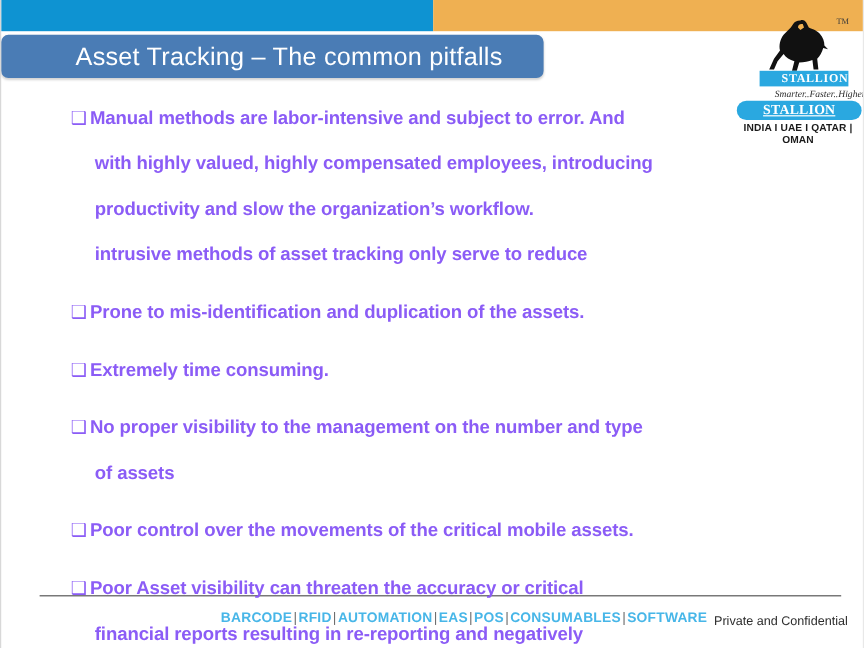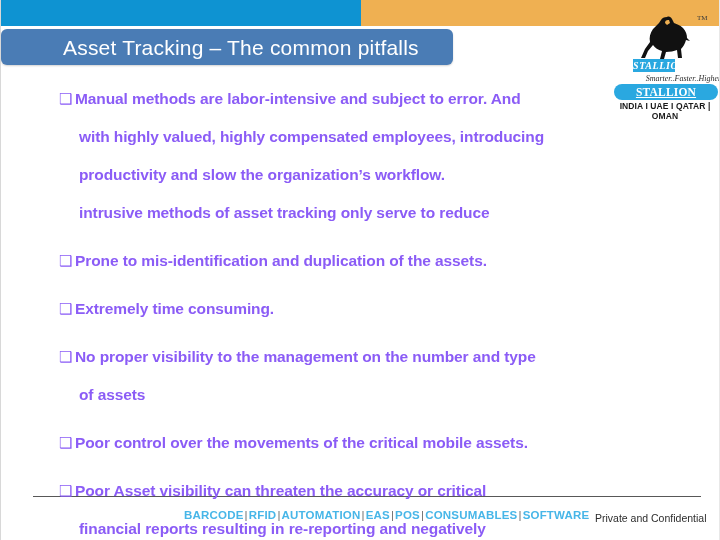--- a/index.html
+++ b/index.html
@@ -101,31 +101,30 @@
     position: absolute;
     left: 26px;
     top: 2px;
     width: 54px;
     height: 44px;
   }
   .logo-stallion {
     position: absolute;
     left: 22px;
     top: 45px;
-    width: 42px;
+    width: 74px;
     height: 13px;
     background: #2aa8e0;
     color: #ffffff;
     font-size: 10px;
     font-weight: bold;
     letter-spacing: 0.6px;
-    text-align: center;
+    text-align: right;
     line-height: 13px;
     font-family: "Liberation Serif", serif;
-    font-style: italic;
   }
   .logo-tagline {
     position: absolute;
     left: 12px;
     top: 60px;
     width: 124px;
     font-size: 8px;
     color: #2b2b2b;
     font-family: "Liberation Serif", serif;
     display: flex;

